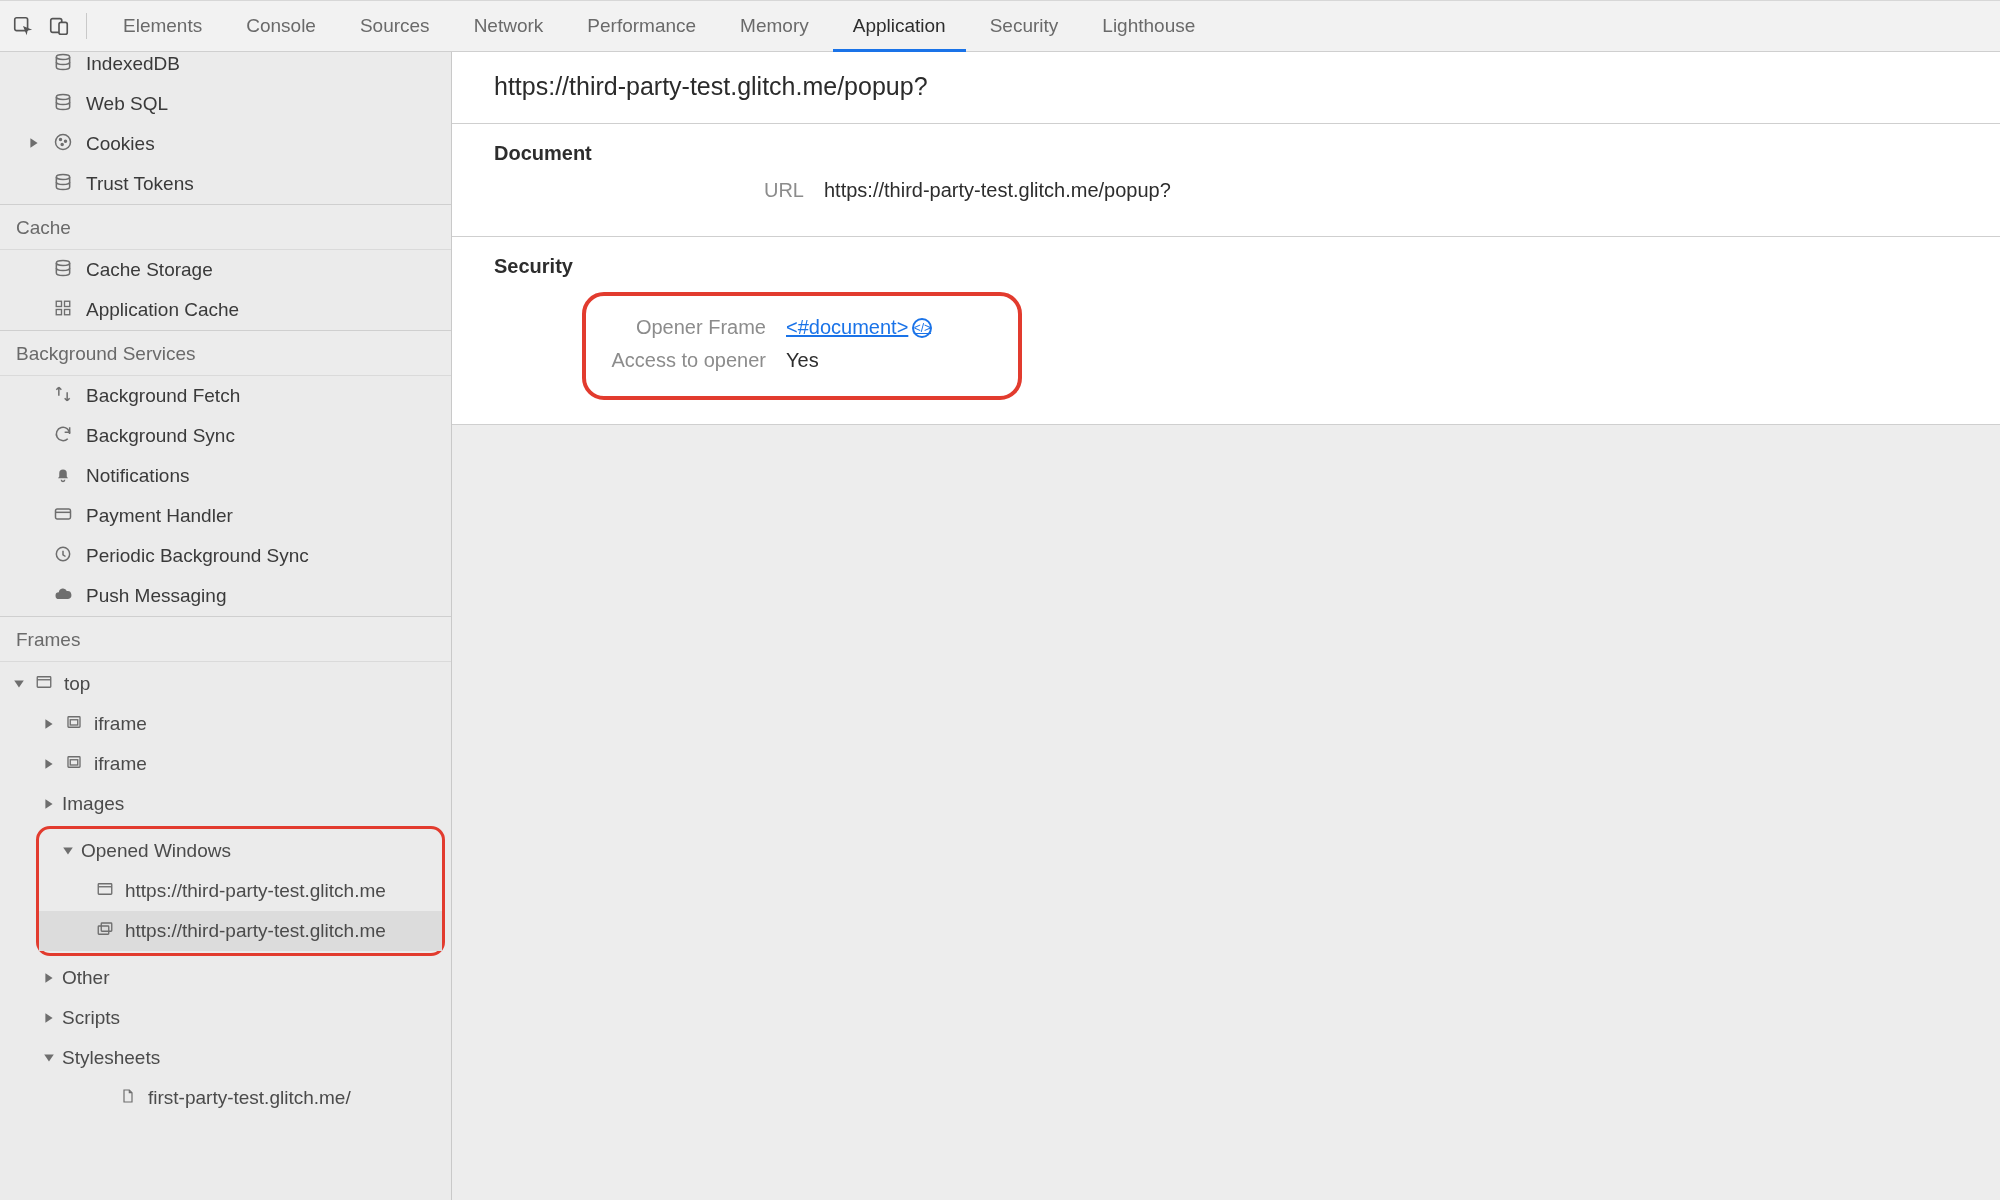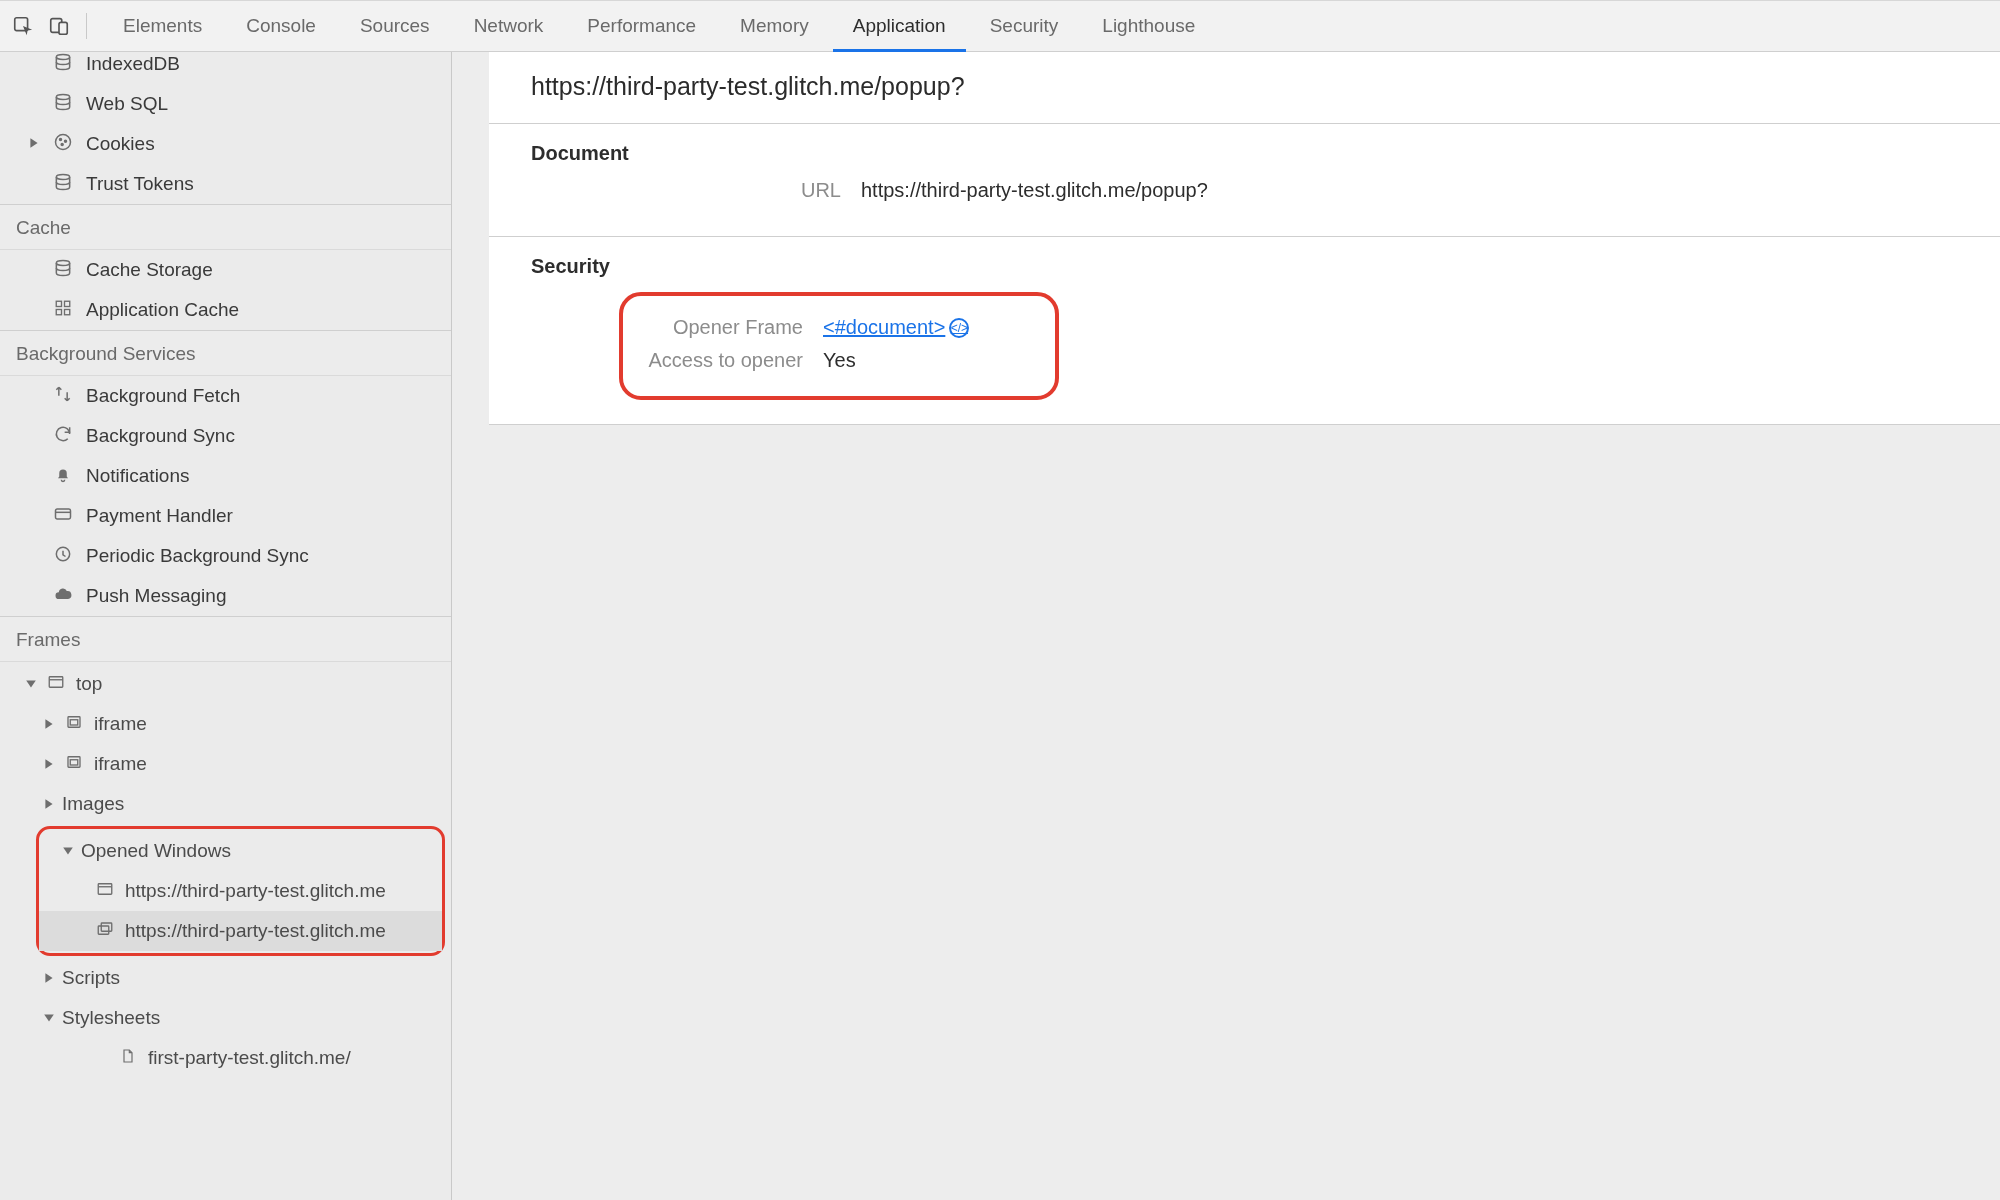--- a/index.html
+++ b/index.html
@@ -45,21 +45,21 @@
   }
   .tabbar .tab.active::after {
     content: "";
     position: absolute;
     left: 2px; right: 2px; bottom: -1px;
     height: 3px;
     background: #1a73e8;
   }
 
   
-  .body { flex: 1; display: flex; min-height: 0; gap: 37px; }
+  .body { flex: 1; display: flex; min-height: 0; }
   .sidebar {
     width: 452px;
     background: #ebebeb;
     border-right: 1px solid #c9c9c9;
     overflow: hidden;
     font-size: 19px;
     color: #3a3a3a;
   }
   .content {
     flex: 1;
@@ -95,21 +95,21 @@
     border-bottom: 1px solid #dadada;
     background: #ececec;
     font-size: 19px;
   }
 
   
   .tree { padding-top: 2px; }
   .tree-row {
     display: flex; align-items: center;
     height: 40px;
-    padding-left: 24px;
+    padding-left: 12px;
     cursor: pointer;
     white-space: nowrap;
     position: relative;
     color: #4b4b4b;
   }
   .tree-row .arrow {
     width: 14px; height: 14px; margin-right: 6px;
     color: #6e6e6e; flex: none;
     display: flex; align-items: center; justify-content: center;
   }
@@ -419,20 +419,28 @@
             <span>https://third-party-test.glitch.me</span>
           </div>
         </div>
 
         <div class="tree-row indent-1">
           <span class="arrow">
               <svg viewBox="0 0 10 10" width="12" height="12">
                 <path d="M2 1 L8 5 L2 9 Z" fill="currentColor" stroke="none"></path>
               </svg>
             </span>
+          <span>Other</span>
+        </div>
+        <div class="tree-row indent-1">
+          <span class="arrow">
+              <svg viewBox="0 0 10 10" width="12" height="12">
+                <path d="M2 1 L8 5 L2 9 Z" fill="currentColor" stroke="none"></path>
+              </svg>
+            </span>
           <span>Scripts</span>
         </div>
         <div class="tree-row indent-1">
           <span class="arrow">
               <svg viewBox="0 0 10 10" width="12" height="12">
                 <path d="M1 2 L9 2 L5 8 Z" fill="currentColor" stroke="none"></path>
               </svg>
             </span>
           <span>Stylesheets</span>
         </div>

